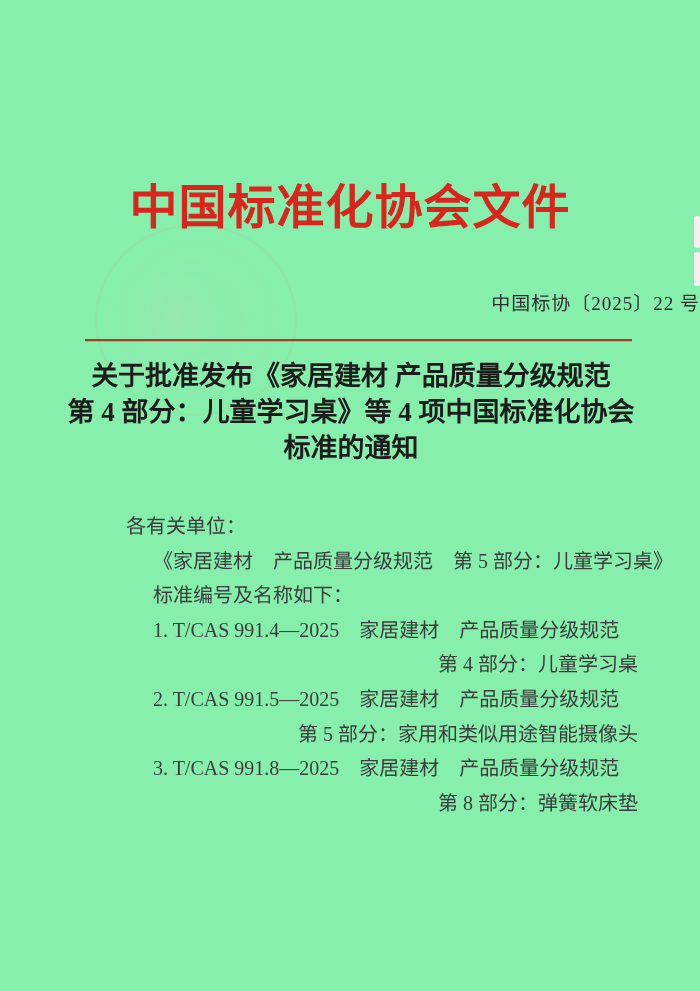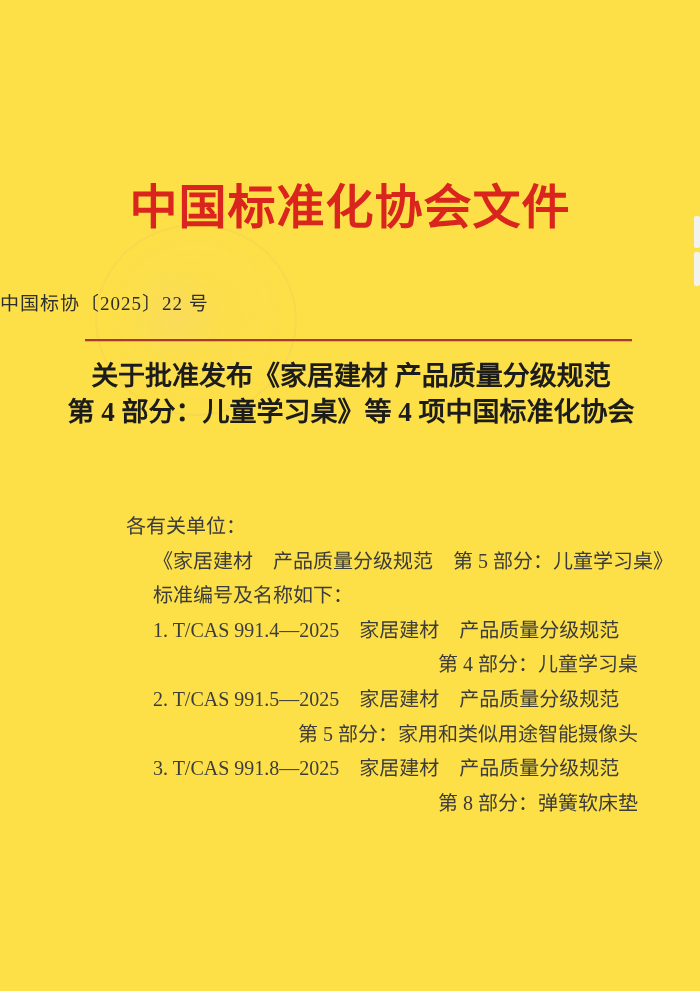--- a/index.html
+++ b/index.html
@@ -3,21 +3,21 @@
 <meta charset="utf-8">
 <style>
   html, body { margin:0; padding:0; }
   body {
     width:700px; height:991px;
     background:#ffffff;
     position:relative;
     font-family:"Liberation Serif","DejaVu Serif",serif;
     overflow:hidden;
   }
-  .page { position:absolute; inset:0; background:#fde047; overflow:hidden; }
+  .page { position:absolute; inset:0; background:#86efac; overflow:hidden; }
 
   
   .stamp-ghost {
     position:absolute; top:224px; left:95px; width:198px; height:188px;
     border-radius:50%;
     border:2px solid rgba(205,150,140,0.10);
     background:radial-gradient(circle, rgba(232,195,185,0.06) 0%, rgba(232,195,185,0.03) 55%, rgba(232,195,185,0) 72%);
     pointer-events:none;
   }
   .smudge {
@@ -31,21 +31,21 @@
 
   .org-title {
     position:absolute; top:181px; left:0; width:700px; margin:0;
     text-align:center;
     font-size:48px; font-weight:bold; line-height:54px;
     letter-spacing:1px;
     color:#d9251d;
   }
   .doc-number {
     position:absolute; top:292px; left:0; width:700px;
-    text-align:left;
+    text-align:right;
     font-size:19px; line-height:24px; letter-spacing:1px;
     color:#2e2e2e;
   }
   .red-divider {
     position:absolute; top:339px; left:85px;
     width:547px; height:2px;
     background:#a93a31;
     box-shadow:0 1px 0 rgba(217,122,112,0.55);
   }
   .notice-title {
@@ -75,20 +75,21 @@
 
   <h1 class="org-title">中国标准化协会文件</h1>
 
   <div class="doc-number">中国标协〔2025〕22 号</div>
 
   <div class="red-divider"></div>
 
   <h2 class="notice-title">
     <div>关于批准发布《家居建材 产品质量分级规范</div>
     <div>第 4 部分：儿童学习桌》等 4 项中国标准化协会</div>
+    <div>标准的通知</div>
   </h2>
 
   <div class="doc-body">
     <div class="line">各有关单位：</div>
     <div class="line ind-1">《家居建材　产品质量分级规范　第 5 部分：儿童学习桌》</div>
     <div class="line ind-1">标准编号及名称如下：</div>
     <div class="line ind-1">1. T/CAS 991.4—2025　家居建材　产品质量分级规范</div>
     <div class="line ind-2">第 4 部分：儿童学习桌</div>
     <div class="line ind-1">2. T/CAS 991.5—2025　家居建材　产品质量分级规范</div>
     <div class="line ind-2">第 5 部分：家用和类似用途智能摄像头</div>

